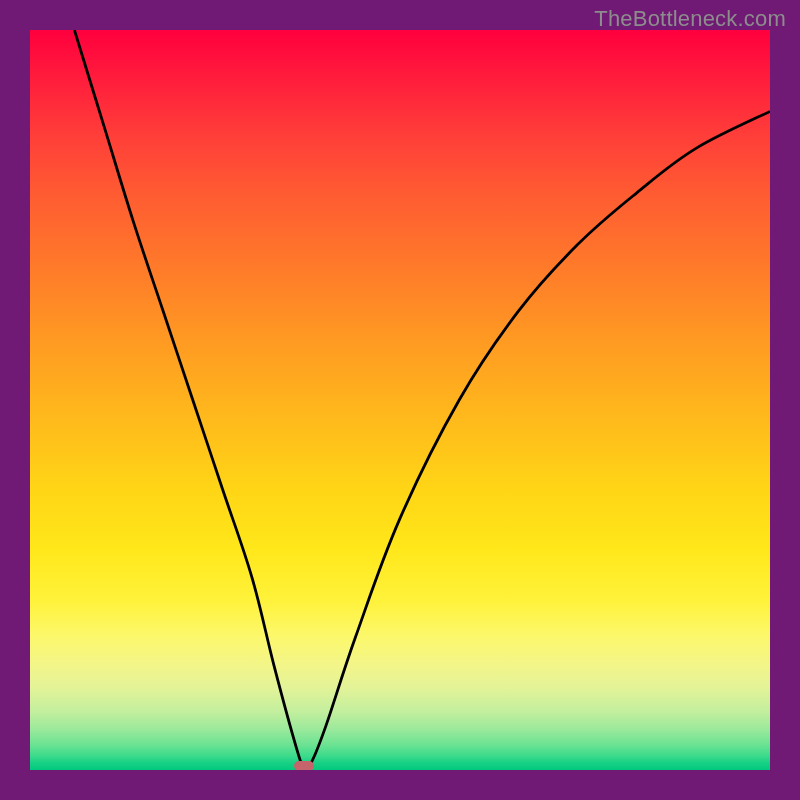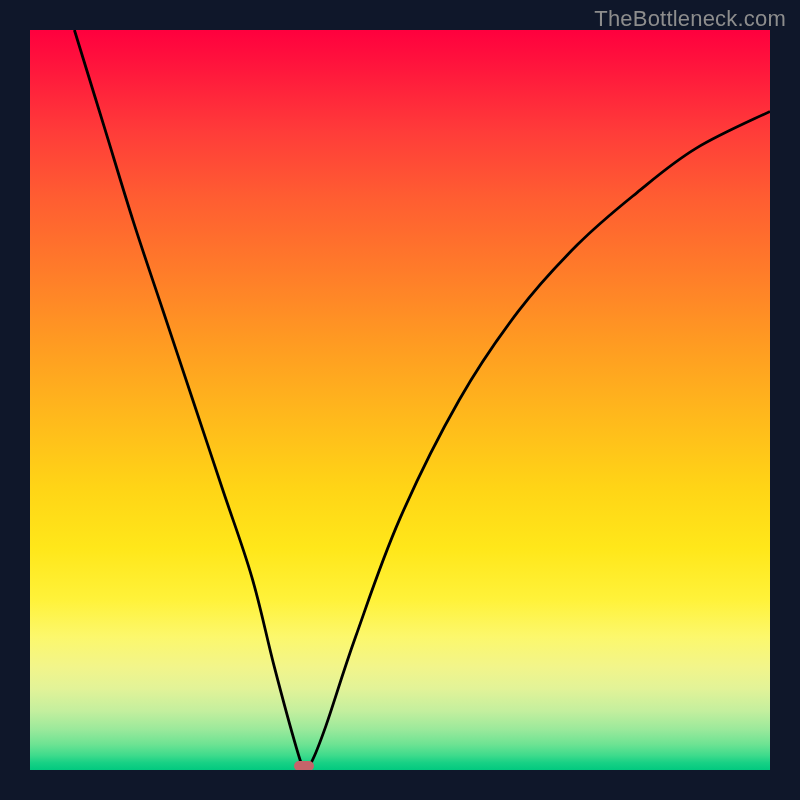--- a/index.html
+++ b/index.html
@@ -10,21 +10,21 @@
     background: #000;
     font-family: Arial, Helvetica, sans-serif;
     overflow: hidden;
   }
   .frame {
     position: absolute;
     top: 0;
     left: 0;
     width: 800px;
     height: 800px;
-    background: #0f172a;
+    background: #701a75;
   }
   .plot-area {
     position: absolute;
     top: 30px;
     left: 30px;
     width: 740px;
     height: 740px;
     overflow: hidden;
   }
   .gradient {

